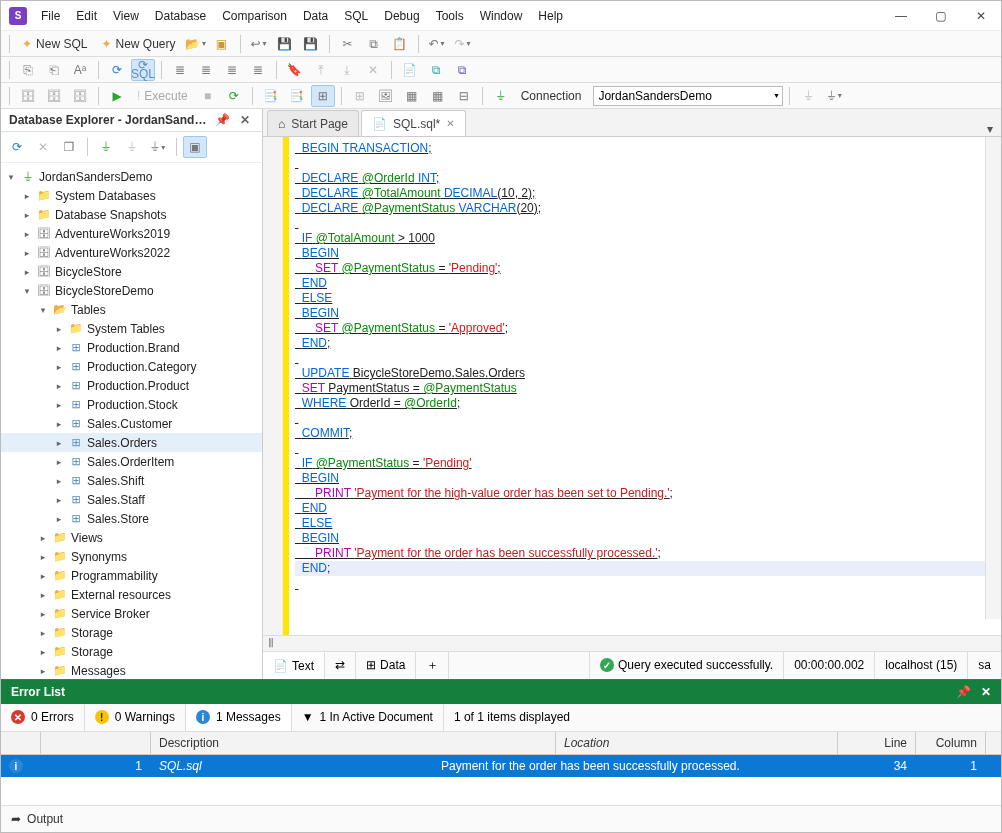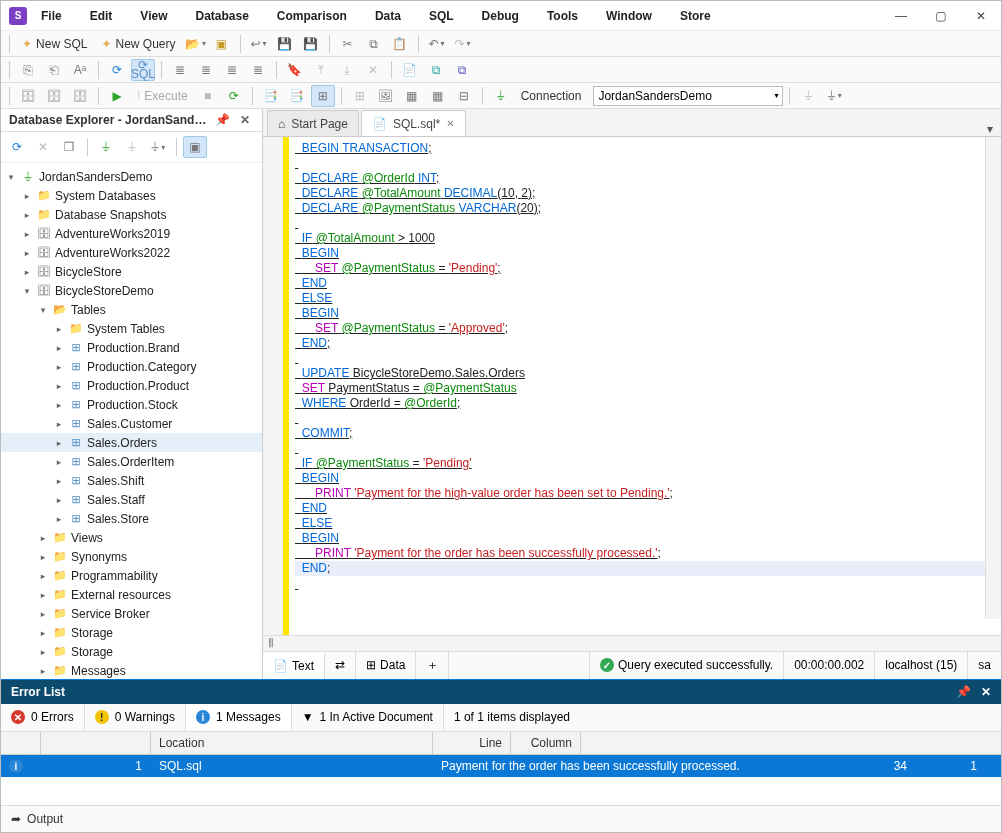--- a/index.html
+++ b/index.html
@@ -1,21 +1,21 @@
 <!DOCTYPE html>
 <html><head>
 <meta charset="utf-8">
 <style>
 * { margin: 0; padding: 0; box-sizing: border-box; font-family: "Segoe UI", Tahoma, sans-serif; font-size: 12px; }
 body { background: #fff; width: 1002px; height: 833px; border: 1px solid #bbb; display: flex; flex-direction: column; overflow: hidden; }
 
 
 .titlebar { height: 30px; display: flex; align-items: center; background: #fff; border-bottom: 1px solid #eee; }
 .titlebar .logo { width: 18px; height: 18px; background: #7b3fc4; border-radius: 3px; margin: 0 8px; display:flex; align-items:center; justify-content:center; color:#fff; font-weight:bold; font-size:10px; }
-.titlebar .menu { display: flex; gap: 16px; font-weight: bold; }
+.titlebar .menu { display: flex; gap: 4px; }
 .titlebar .menu span { padding: 4px 6px; cursor: default; color:#222; }
 .titlebar .winbtns { margin-left: auto; display: flex; }
 .titlebar .winbtns span { width: 40px; height: 30px; display:flex; align-items:center; justify-content:center; color:#444; }
 
 
 .toolbar { height: 26px; border-bottom: 1px solid #ddd; display:flex; align-items:center; padding: 0 4px; gap:2px; background:#fafafa; }
 .tb-btn { width: 24px; height: 22px; display:flex; align-items:center; justify-content:center; color:#777; border-radius:2px; }
 .tb-btn.sel { background:#d4e7fa; border:1px solid #9ec9e8; }
 .tb-sep { width:1px; height:18px; background:#ccc; margin:0 4px; }
 .tb-text { padding: 0 6px; color:#333; display:flex; align-items:center; gap:4px; }
@@ -66,40 +66,40 @@
 
 
 .editor-status { height:28px; border-top:1px solid #ddd; display:flex; align-items:center; background:#fafafa; }
 .editor-status .esbtn { padding:0 10px; height:100%; display:flex; align-items:center; gap:4px; border-right:1px solid #ddd; }
 .editor-status .esbtn.active { background:#fff; border-top:2px solid #fff; }
 .editor-status .mid { flex:1; }
 .editor-status .cell { padding:0 10px; border-left:1px solid #ddd; height:100%; display:flex; align-items:center; gap:4px; }
 
 
 .errorlist { border-top:1px solid #0a78d4; }
-.err-title { background:#0c4a6e; color:#fff; padding:5px 10px; font-weight:600; display:flex; align-items:center; }
+.err-title { background:#15803d; color:#fff; padding:5px 10px; font-weight:600; display:flex; align-items:center; }
 .err-title .tb { margin-left:auto; display:flex; gap:10px; }
 .err-tabs { display:flex; align-items:center; border-bottom:1px solid #ddd; background:#fafafa; height:28px; }
 .err-tab { padding:0 10px; height:100%; display:flex; align-items:center; gap:6px; border-right:1px solid #ddd; }
 .err-tab.sel { background:#fff; }
 .badge-circle { width:14px; height:14px; border-radius:50%; display:inline-flex; align-items:center; justify-content:center; color:#fff; font-size:10px; font-weight:bold; }
 .bg-red { background:#d63a2e; }
 .bg-yel { background:#f5c400; color:#222; }
 .bg-blue { background:#2a86d6; }
 .bg-green { background:#32a852; }
 .err-grid { background:#fff; }
 .err-grid .hdr { display:flex; background:#f3f3f3; border-bottom:1px solid #ccc; }
 .err-grid .hdr .col { padding:4px 8px; border-right:1px solid #ccc; color:#333; }
 .err-grid .row { display:flex; }
 .err-grid .row.sel { background:#0a78d4; color:#fff; }
 .err-grid .row .col { padding:4px 8px; border-right:1px solid transparent; white-space:nowrap; overflow:hidden; }
 .col-ico { width:40px; }
 .col-num { width:110px; text-align:right; }
 .col-desc { width:405px; }
-.col-loc { width:282px; }
+.col-loc { width:282px;font-style:italic; }
 .col-line { width:78px; text-align:right; }
 .col-col { width:70px; text-align:right; }
 .err-blank { height:28px; }
 .output-bar { border-top:1px solid #ddd; background:#fafafa; padding:6px 10px; display:flex; align-items:center; gap:6px; color:#333; }
 </style>
 </head>
 <body>
 
 <div class="titlebar">
   <div class="logo">S</div>
@@ -107,21 +107,21 @@
       <span>File</span>
       <span>Edit</span>
       <span>View</span>
       <span>Database</span>
       <span>Comparison</span>
       <span>Data</span>
       <span>SQL</span>
       <span>Debug</span>
       <span>Tools</span>
       <span>Window</span>
-      <span>Store</span>
+      <span>Help</span>
     </div>
   <div class="winbtns">
     <span>—</span>
     <span>▢</span>
     <span>✕</span>
   </div>
 </div>
 
 <div class="toolbar">
   <span class="tb-sep"></span>
@@ -440,20 +440,21 @@
     <div class="err-tab">
         <span>▼</span>
         <span>1 In Active Document</span>
       </div>
     <div class="err-tab" style="border-right:none">1 of 1 items displayed</div>
   </div>
   <div class="err-grid">
     <div class="hdr">
       <div class="col col-ico"></div>
       <div class="col col-num"></div>
+      <div class="col col-desc">Description</div>
       <div class="col col-loc">Location</div>
       <div class="col col-line">Line</div>
       <div class="col col-col">Column</div>
     </div>
     <div class="row sel">
       <div class="col col-ico"><span class="badge-circle bg-blue">i</span></div>
       <div class="col col-num">1</div>
       <div class="col col-loc">SQL.sql</div>
       <div class="col col-desc">Payment for the order has been successfully processed.</div>
       <div class="col col-line">34</div>

